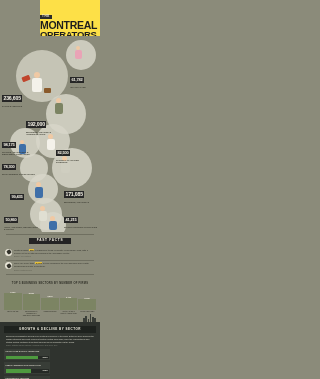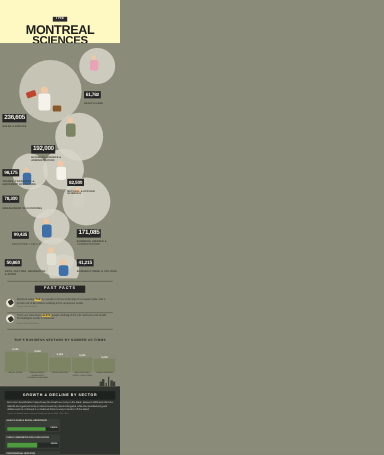--- a/index.html
+++ b/index.html
@@ -1,20 +1,20 @@
 <!DOCTYPE html>
 <html><head>
 <meta charset="utf-8">
 <style>
   html,body{margin:0;padding:0;background:#8b8b7a;}
   body{width:100px;height:379px;overflow:hidden;font-family:"Liberation Sans",sans-serif;}
   .page{position:relative;width:100px;height:379px;background:#8b8b7a;}
 
   
-  .header{position:relative;height:33px;background:#fef9c3;padding-top:3px;text-align:center;}
+  .header{position:relative;height:33px;background:#fde047;padding-top:3px;text-align:left;margin-left:40px;}
   .the{display:inline-block;background:#2b2b2b;color:#efe9da;font-size:3px;letter-spacing:.6px;
        font-weight:bold;padding:.5px 2px;line-height:3.6px;}
   .t1,.t2{color:#1d1d1d;font-weight:bold;letter-spacing:-.3px;line-height:9px;}
   .t1{font-size:10.5px;}
   .t2{font-size:9.5px;}
   .subt{margin-top:1.5px;font-size:2.6px;letter-spacing:.35px;color:#3d3d33;font-weight:bold;}
 
   
   .body-zone{position:relative;height:168px;background:#8b8b7a;overflow:hidden;}
   .blob{position:absolute;border-radius:50%;background:#cfcec0;opacity:.85;}
@@ -68,21 +68,21 @@
   .c-val{position:absolute;right:.8px;top:.2px;font-size:1.7px;font-weight:bold;color:#f2f0e6;}
 </style>
 </head>
 <body>
 
 <div class="page">
 
   <div class="header">
     <span class="the">THE</span>
     <div class="t1">MONTREAL</div>
-    <div class="t2">SCIENCES</div>
+    <div class="t2">OPERATORS</div>
     <div class="subt">MOST ACTIVE PROFESSIONS IN 2011</div>
   </div>
 
   <div class="body-zone">
     <div class="blob" style="left:16px;top:14px;width:52px;height:52px;"></div>
     <div class="blob sm" style="left:66px;top:4px;width:30px;height:30px;"></div>
     <div class="blob sm" style="left:46px;top:58px;width:40px;height:40px;"></div>
     <div class="blob sm" style="left:10px;top:92px;width:30px;height:30px;"></div>
     <div class="blob sm" style="left:36px;top:88px;width:34px;height:34px;"></div>
     <div class="blob sm" style="left:20px;top:118px;width:28px;height:28px;"></div>

